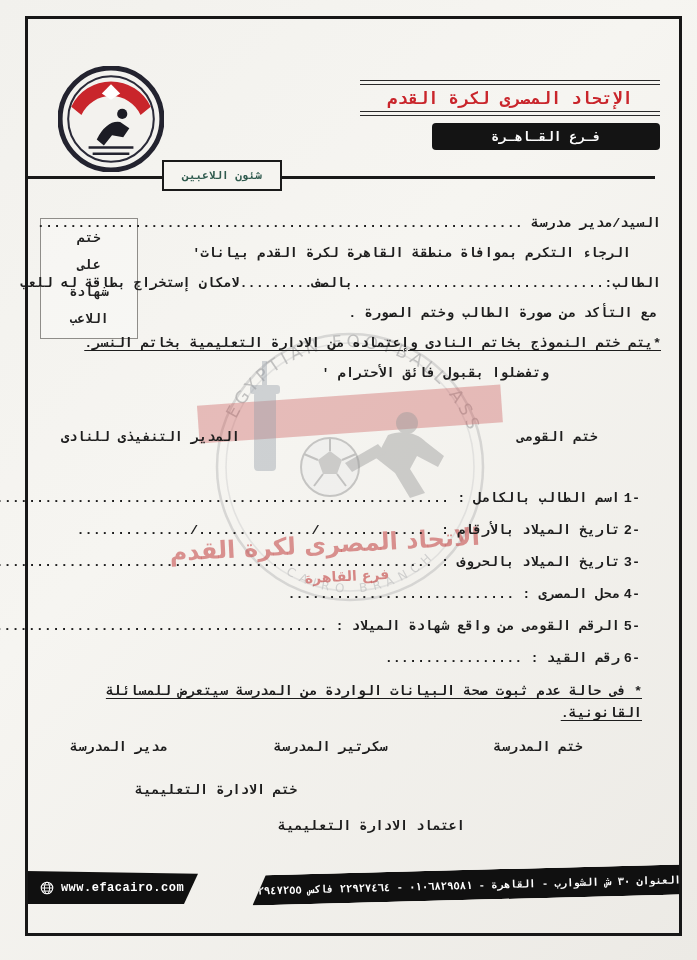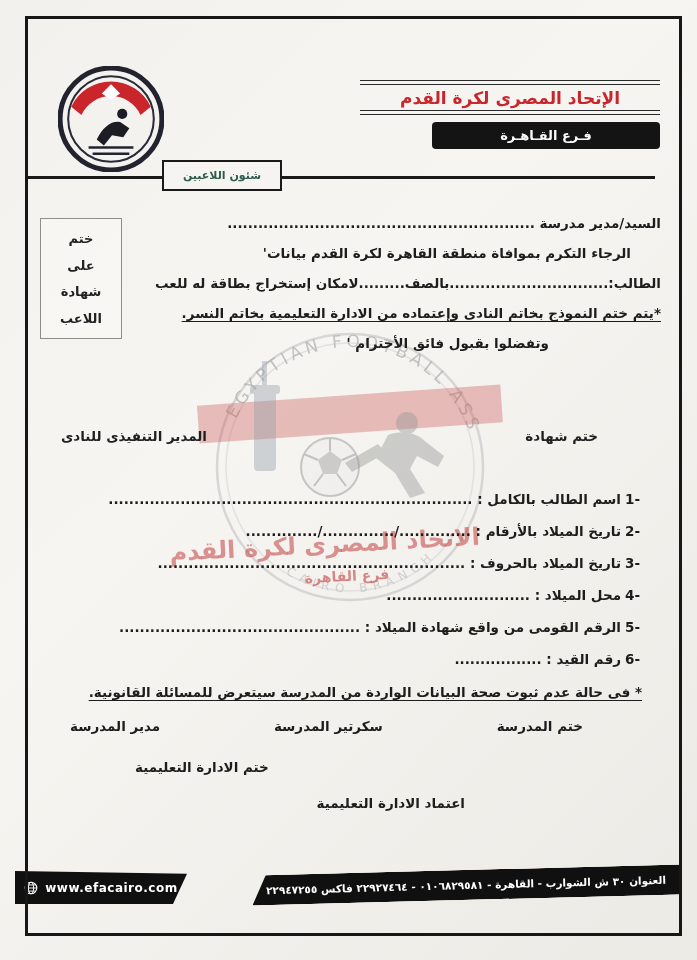--- a/index.html
+++ b/index.html
@@ -13,21 +13,21 @@
   }
   .page {
     position:absolute; inset:0;
     background:linear-gradient(135deg,#f2f1ed 0%, #f6f5f1 40%, #eceae5 100%);
   }
   .frame {
     position:absolute; left:25px; top:16px; width:657px; height:920px;
     border:3px solid #171717;
     z-index:3; pointer-events:none;
   }
-  .content { position:absolute; inset:0; z-index:2; }
+  .content { position:absolute; inset:0; z-index:2;font-family:Liberation Mono, monospace; }
 
   
   .efa-logo { position:absolute; left:58px; top:66px; width:106px; height:106px; }
 
   .title-block { position:absolute; left:360px; top:80px; width:300px; }
   .rule { height:5px; border-top:1.5px solid #2a2a2a; border-bottom:1px solid #2a2a2a; }
   .fed-title {
     color:#c9252b; font-size:17px; font-weight:700;
     text-align:center; padding:3px 0 2px 0; direction:rtl;
   }
@@ -40,21 +40,21 @@
   .section-line { position:absolute; left:28px; top:176px; width:627px; height:2.5px; background:#191919; }
   .section-box {
     position:absolute; left:162px; top:160px; width:120px; height:31px;
     border:2px solid #1a1a1a; background:#f5f4f0;
     display:flex; align-items:center; justify-content:center;
     color:#2f5a4e; font-size:11px; font-weight:700; direction:rtl;
   }
 
   
   .photo-stamp-box {
-    position:absolute; left:40px; top:218px; width:82px; height:121px;
+    position:absolute; left:40px; top:218px; width:98px; height:121px;
     border:1px solid #8f8d89; background:rgba(255,255,255,.25);
     display:flex; flex-direction:column; align-items:center; justify-content:space-evenly;
     font-size:13px; font-weight:700; direction:rtl; color:#222;
   }
 
   
   .letter {
     position:absolute; left:125px; top:213px; width:536px;
     direction:rtl; font-size:13.5px; font-weight:600; color:#1d1d1d;
   }
@@ -96,21 +96,21 @@
     color:rgba(193,62,62,.55); transform:rotate(-3deg); white-space:nowrap;
   }
   .wm-sub {
     position:absolute; left:282px; top:568px; width:130px; z-index:1;
     text-align:center; font-size:14px; font-weight:700; direction:rtl;
     color:rgba(193,62,62,.6); transform:rotate(-3deg);
   }
 
   
   .footer-left {
-    position:absolute; left:15px; top:871px; width:172px; height:33px;
+    position:absolute; left:26px; top:871px; width:172px; height:33px;
     background:#101010; clip-path:polygon(0 0, 100% 8%, calc(100% - 14px) 100%, 0 100%);
     display:flex; align-items:center; justify-content:center; gap:7px;
     color:#fff; font-size:12px; font-weight:700; letter-spacing:.5px;
   }
   .footer-right {
     position:absolute; left:252px; top:870px; width:428px; height:30px;
     background:#101010; clip-path:polygon(14px 0, 100% 0, 100% 100%, 0 100%);
     transform:rotate(-1.5deg); transform-origin:center;
     display:flex; align-items:center; justify-content:center;
     color:#fff; font-size:10.5px; font-weight:700; direction:rtl; white-space:nowrap;
@@ -182,42 +182,43 @@
       <span>ختم</span>
       <span>على</span>
       <span>شهادة</span>
       <span>اللاعب</span>
     </div>
 
     <div class="letter">
       <p>السيد/مدير مدرسة ............................................................</p>
       <p class="p-request">الرجاء التكرم بموافاة منطقة القاهرة لكرة القدم بيانات'</p>
       <p>الطالب:...............................بالصف.........لامكان إستخراج بطاقة له للعب</p>
+      <p class="p-check">مع التأكد من صورة الطالب وختم الصورة .</p>
       <p class="p-stamp-note">*يتم ختم النموذج بخاتم النادى وإعتماده من الادارة التعليمية بخاتم النسر.</p>
       <p class="p-closing">وتفضلوا بقبول فائق الأحترام '</p>
     </div>
 
     <div class="club-row">
-      <span>ختم شهادة</span>
+      <span>ختم القومى</span>
       <span>المدير التنفيذى للنادى</span>
     </div>
 
     <div class="school">
 
       <div class="field">
         <span class="fnum">1-</span><span>اسم الطالب بالكامل :</span> <span>.......................................................................</span>
       </div>
       <div class="field">
         <span class="fnum">2-</span><span>تاريخ الميلاد بالأرقام :</span> <span>............../............../..............</span>
       </div>
       <div class="field">
         <span class="fnum">3-</span><span>تاريخ الميلاد بالحروف :</span> <span>............................................................</span>
       </div>
       <div class="field">
-        <span class="fnum">4-</span><span>محل الميلاد :</span> <span>............................</span>
+        <span class="fnum">4-</span><span>محل المصرى :</span> <span>............................</span>
       </div>
       <div class="field">
         <span class="fnum">5-</span><span>الرقم القومى من واقع شهادة الميلاد :</span> <span>...............................................</span>
       </div>
       <div class="field">
         <span class="fnum">6-</span><span>رقم القيد :</span> <span>.................</span>
       </div>
 
       <div class="warning">* فى حالة عدم ثبوت صحة البيانات الواردة من المدرسة سيتعرض للمسائلة القانونية.</div>
 

